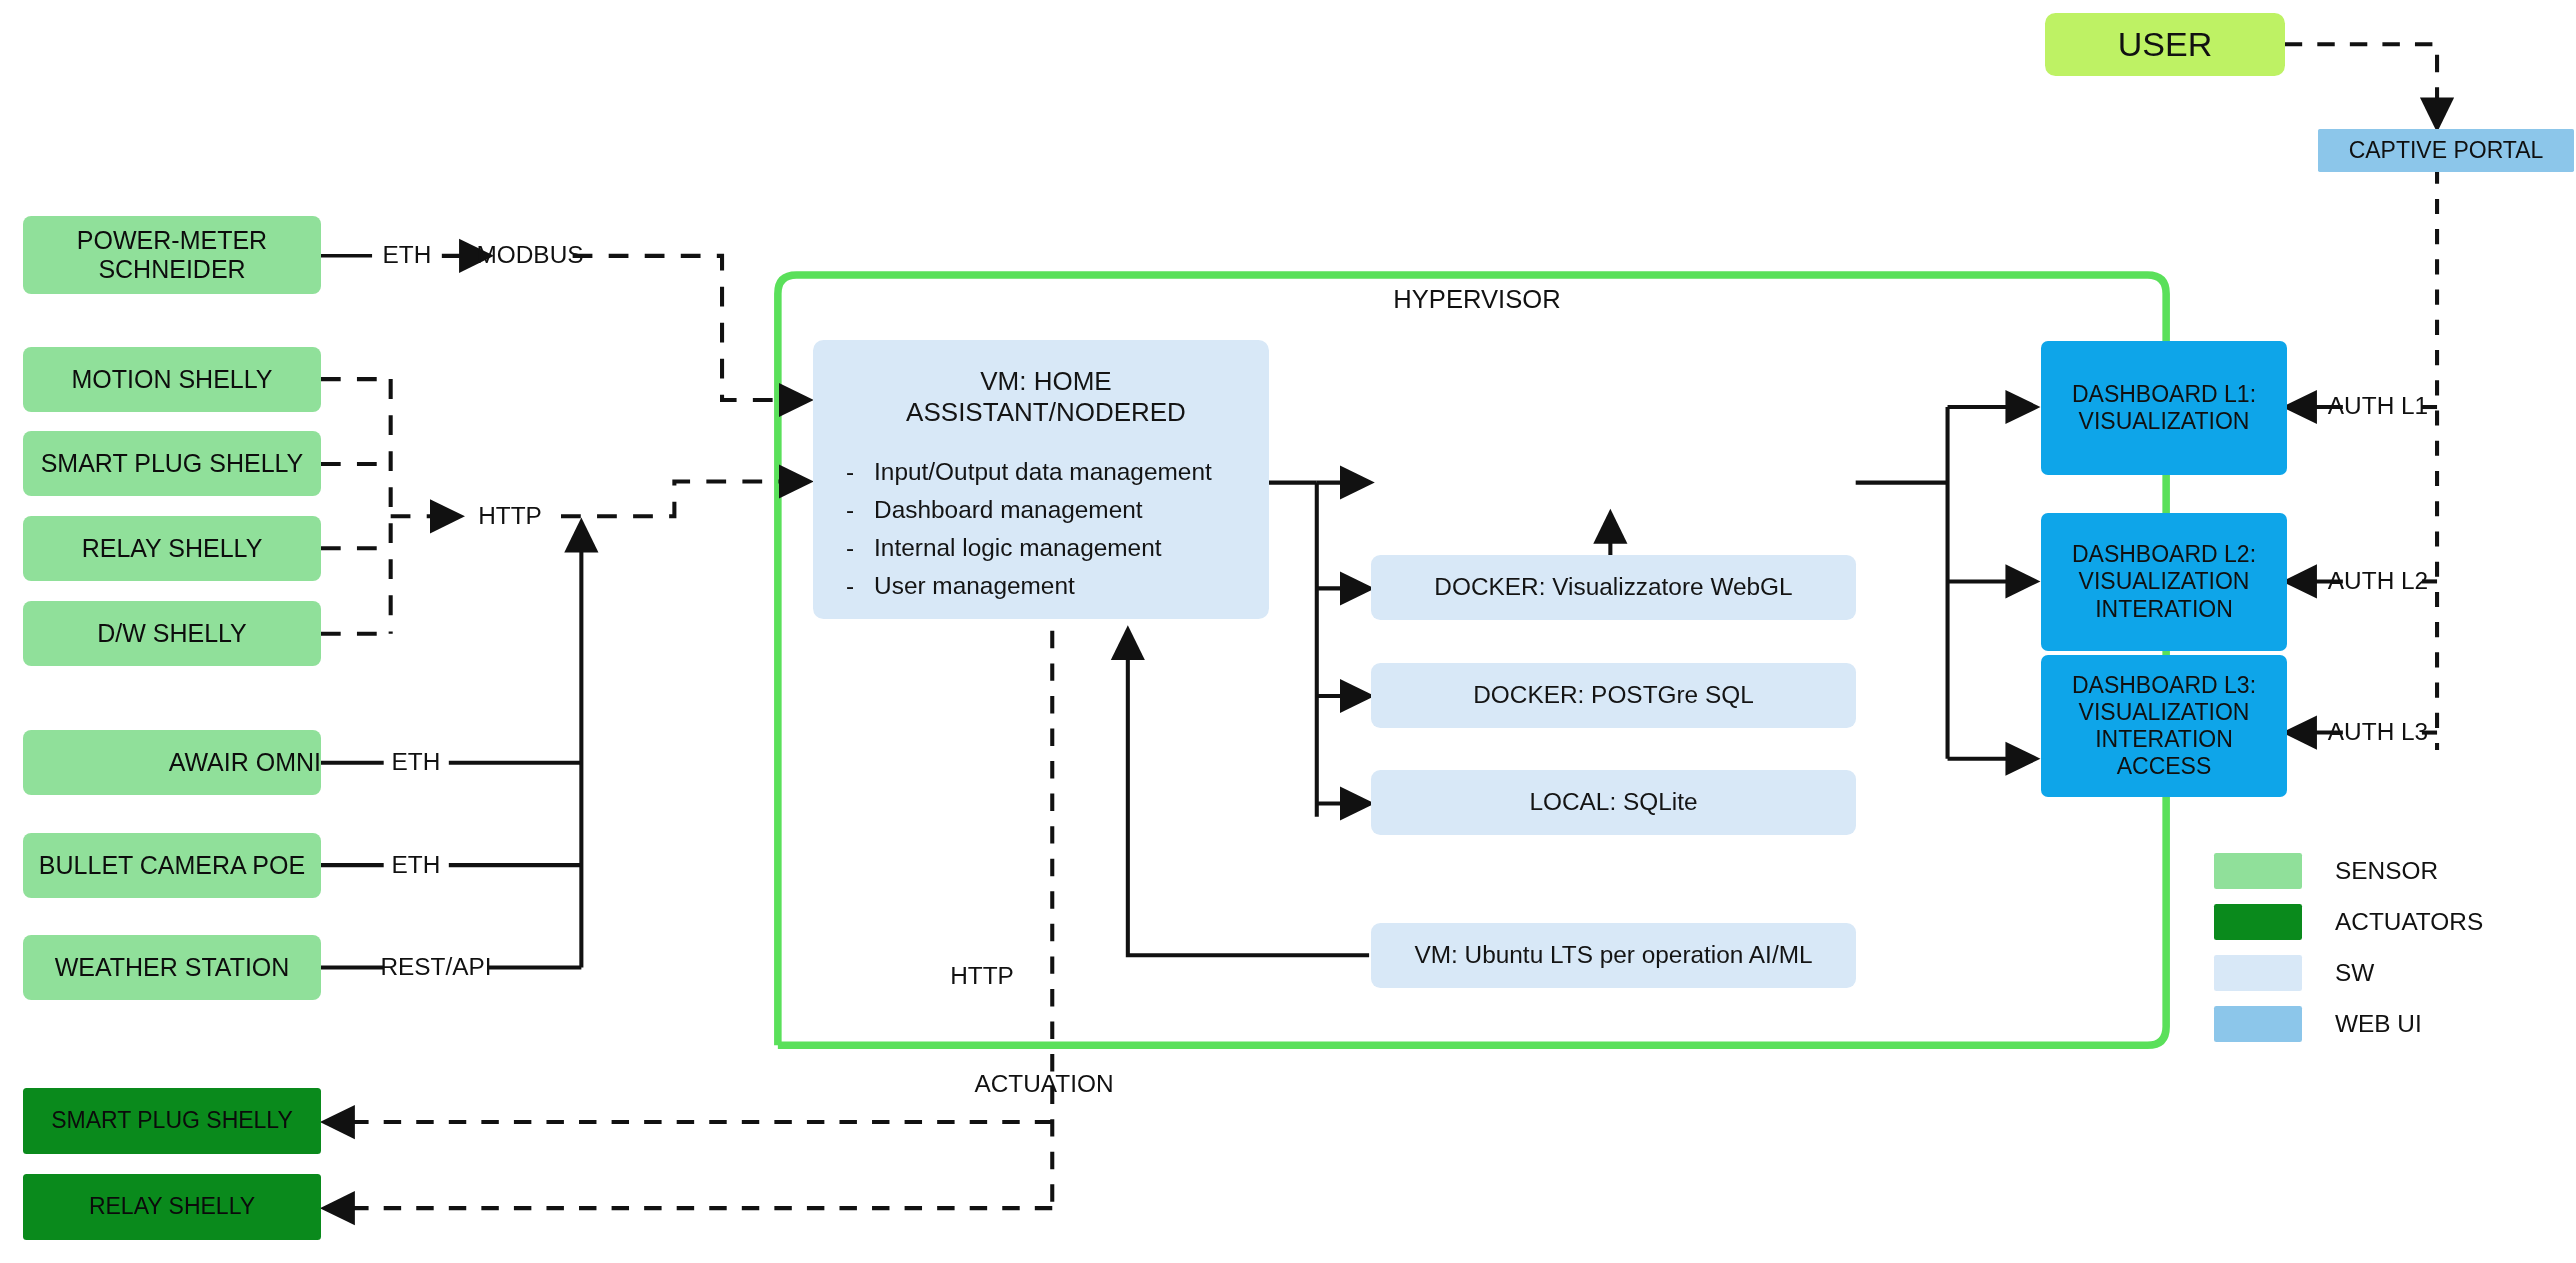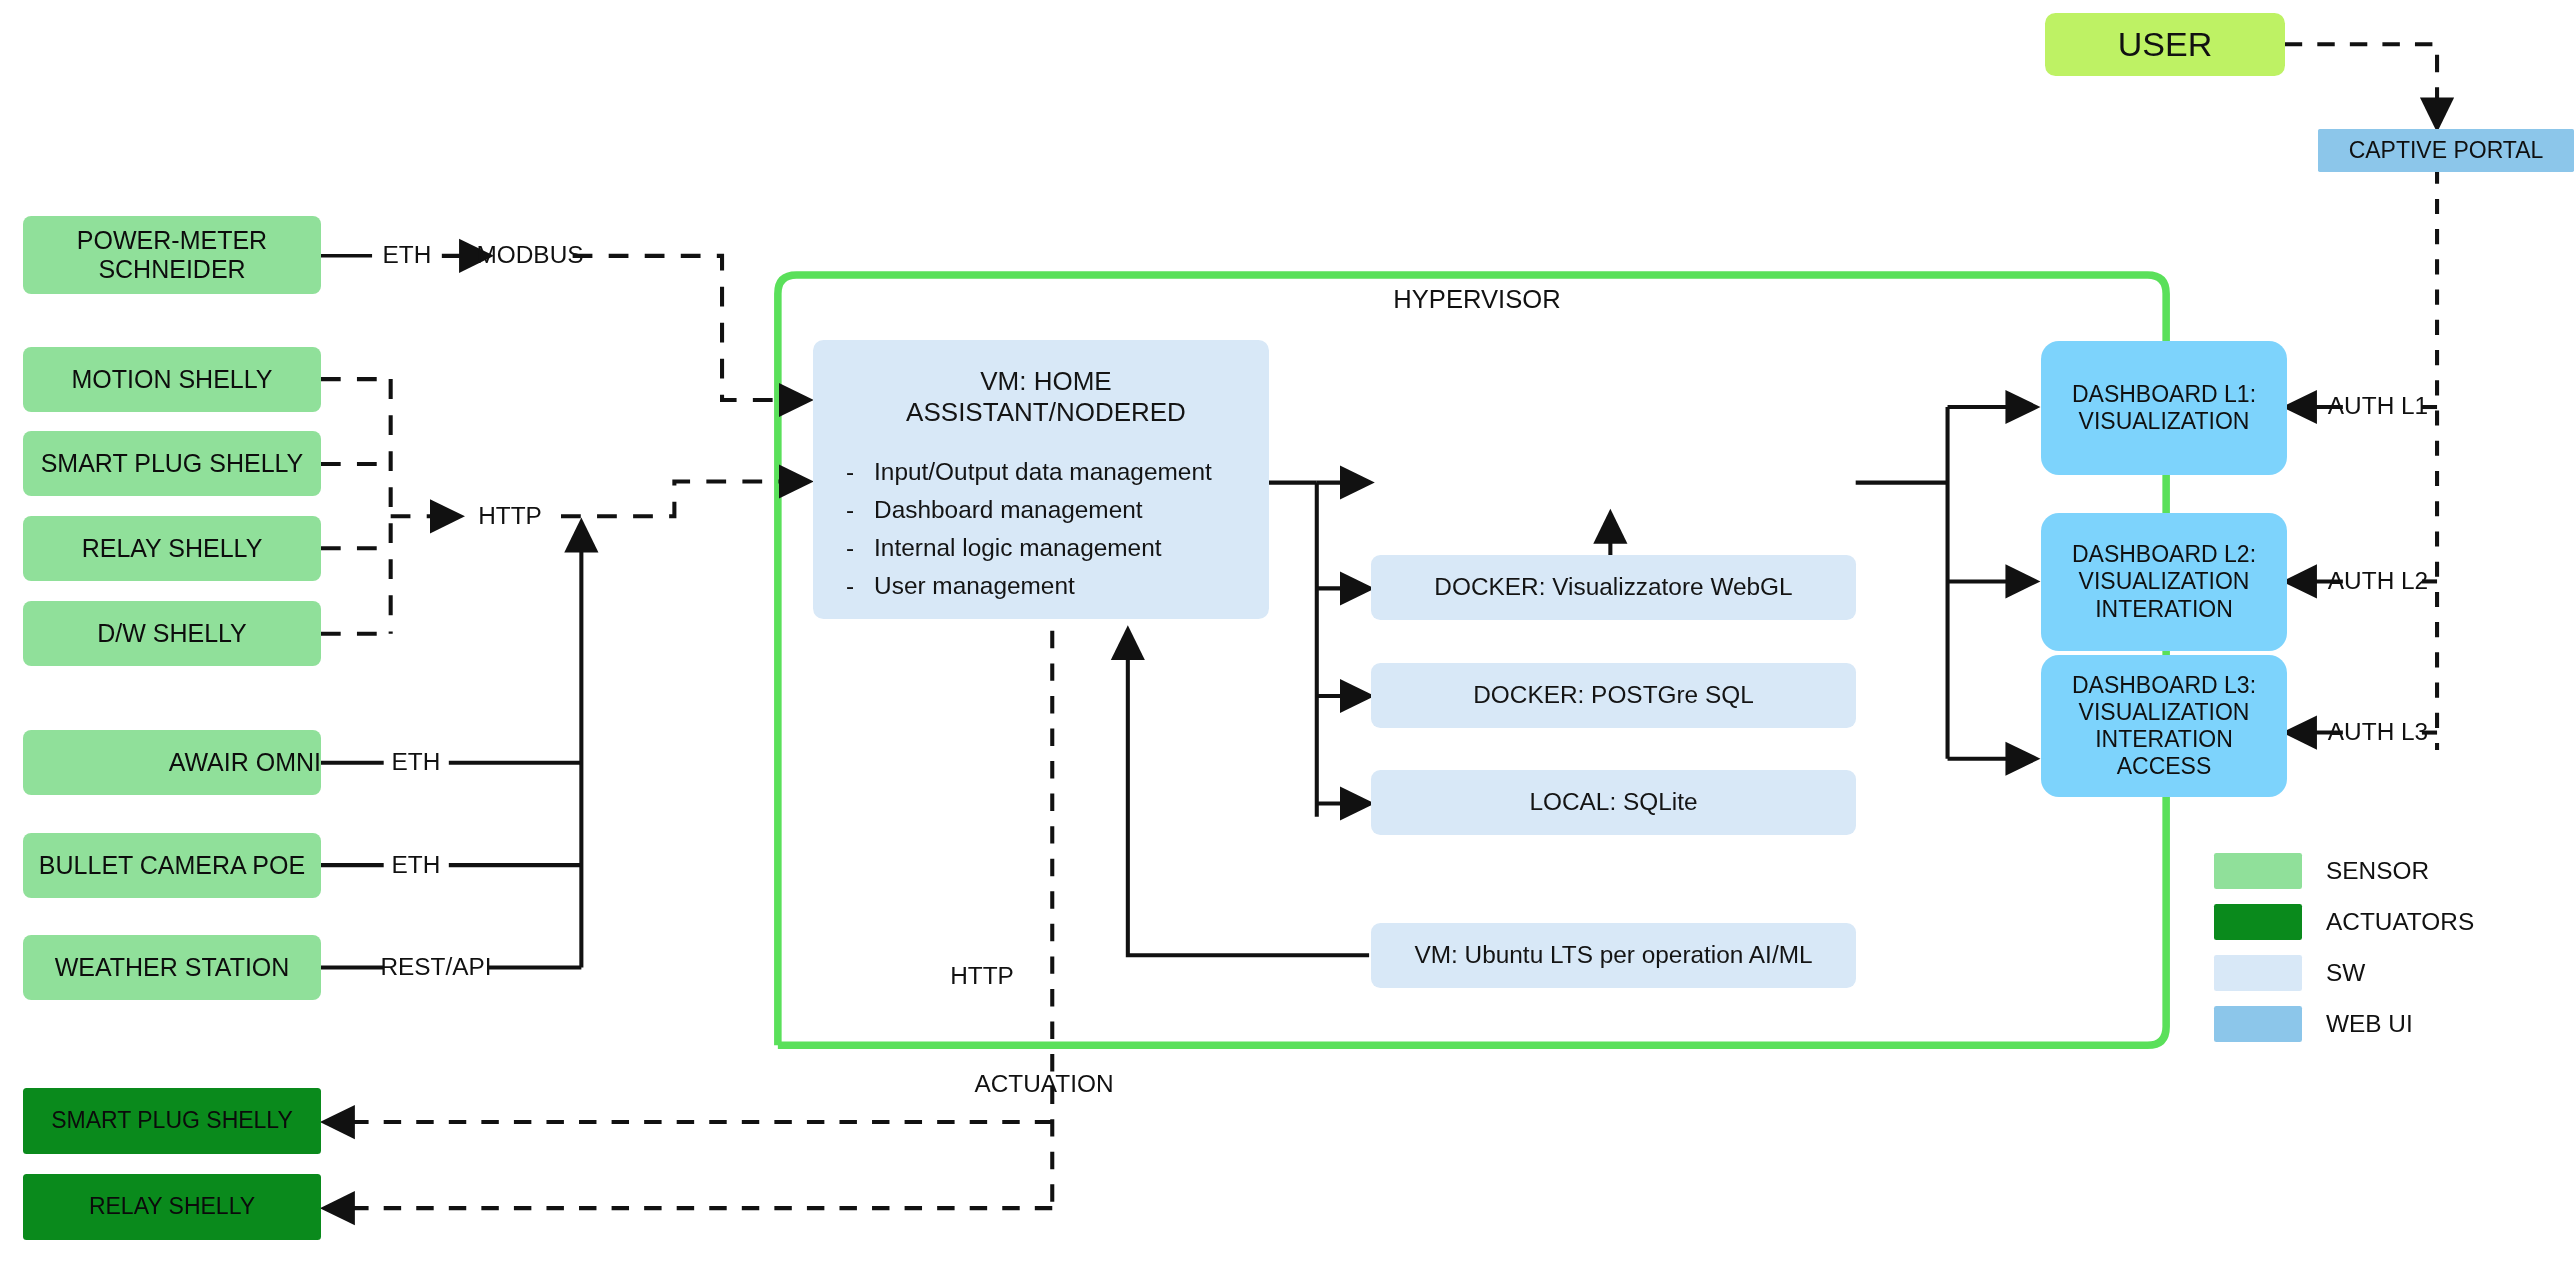--- a/index.html
+++ b/index.html
@@ -4,35 +4,35 @@
 <style>
   html,body{margin:0;padding:0;background:#ffffff;}
   body{font-family:"Liberation Sans",sans-serif;}
   #stage{position:relative;width:2576px;height:1264px;background:#fff;overflow:hidden;}
   svg{position:absolute;top:0;left:0;width:2576px;height:1264px;}
   .nodebox{position:absolute;box-sizing:border-box;display:flex;align-items:center;
            justify-content:center;text-align:center;line-height:1.18;}
   .sensor{background:#90e09a;border-radius:8.1px;color:#0d0d0d;font-size:25px;}
   .actuator{background:#0a8a1c;border-radius:3.5px;color:#0b0b0b;font-size:23px;}
   .sw{background:#d8e8f7;border-radius:9.3px;color:#141414;font-size:24.4px;}
-  .webui{background:#7dd3fc;border-radius:18px;color:#101010;font-size:23px;}
+  .webui{background:#0ea5e9;border-radius:7px;color:#101010;font-size:23px;}
   .user{background:#bef264;border-radius:10.5px;color:#111;font-size:34px;}
   .portal{background:#8cc6ea;border-radius:1.7px;color:#101010;font-size:23px;}
   .flabel{position:absolute;color:#111;font-size:24.4px;white-space:nowrap;}
   .flabel.ctr{transform:translateX(-50%);}
   .vmbox{position:absolute;background:#d8e8f7;border-radius:10.5px;box-sizing:border-box;
          padding:25.6px 23px 0 33px;color:#141414;}
   .vmtitle{font-size:26px;text-align:center;margin:0 0 30px 0;}
   .vmlist{list-style:none;margin:0;padding:0;font-size:24.4px;}
   .vmlist li{display:flex;gap:20px;margin-bottom:10px;}
   .vmlist li .dash{width:8.1px;}
   .legend{position:absolute;}
   .legrow{display:flex;align-items:center;margin-bottom:15px;}
   .legsw{width:88px;height:36px;border-radius:2.3px;}
-  .legtx{margin-left:24px;font-size:24.4px;color:#111;}
+  .legtx{margin-left:33px;font-size:24.4px;color:#111;}
   .hyplabel{position:absolute;font-size:25.6px;color:#111;transform:translateX(-50%);}
 </style>
 </head>
 <body>
 
 <div id="stage">
 
   <svg viewBox="0 0 4431 2174">
     <defs>
       <marker id="ah" markerWidth="9" markerHeight="9" refX="7.2" refY="4.5" orient="auto" markerUnits="strokeWidth">

